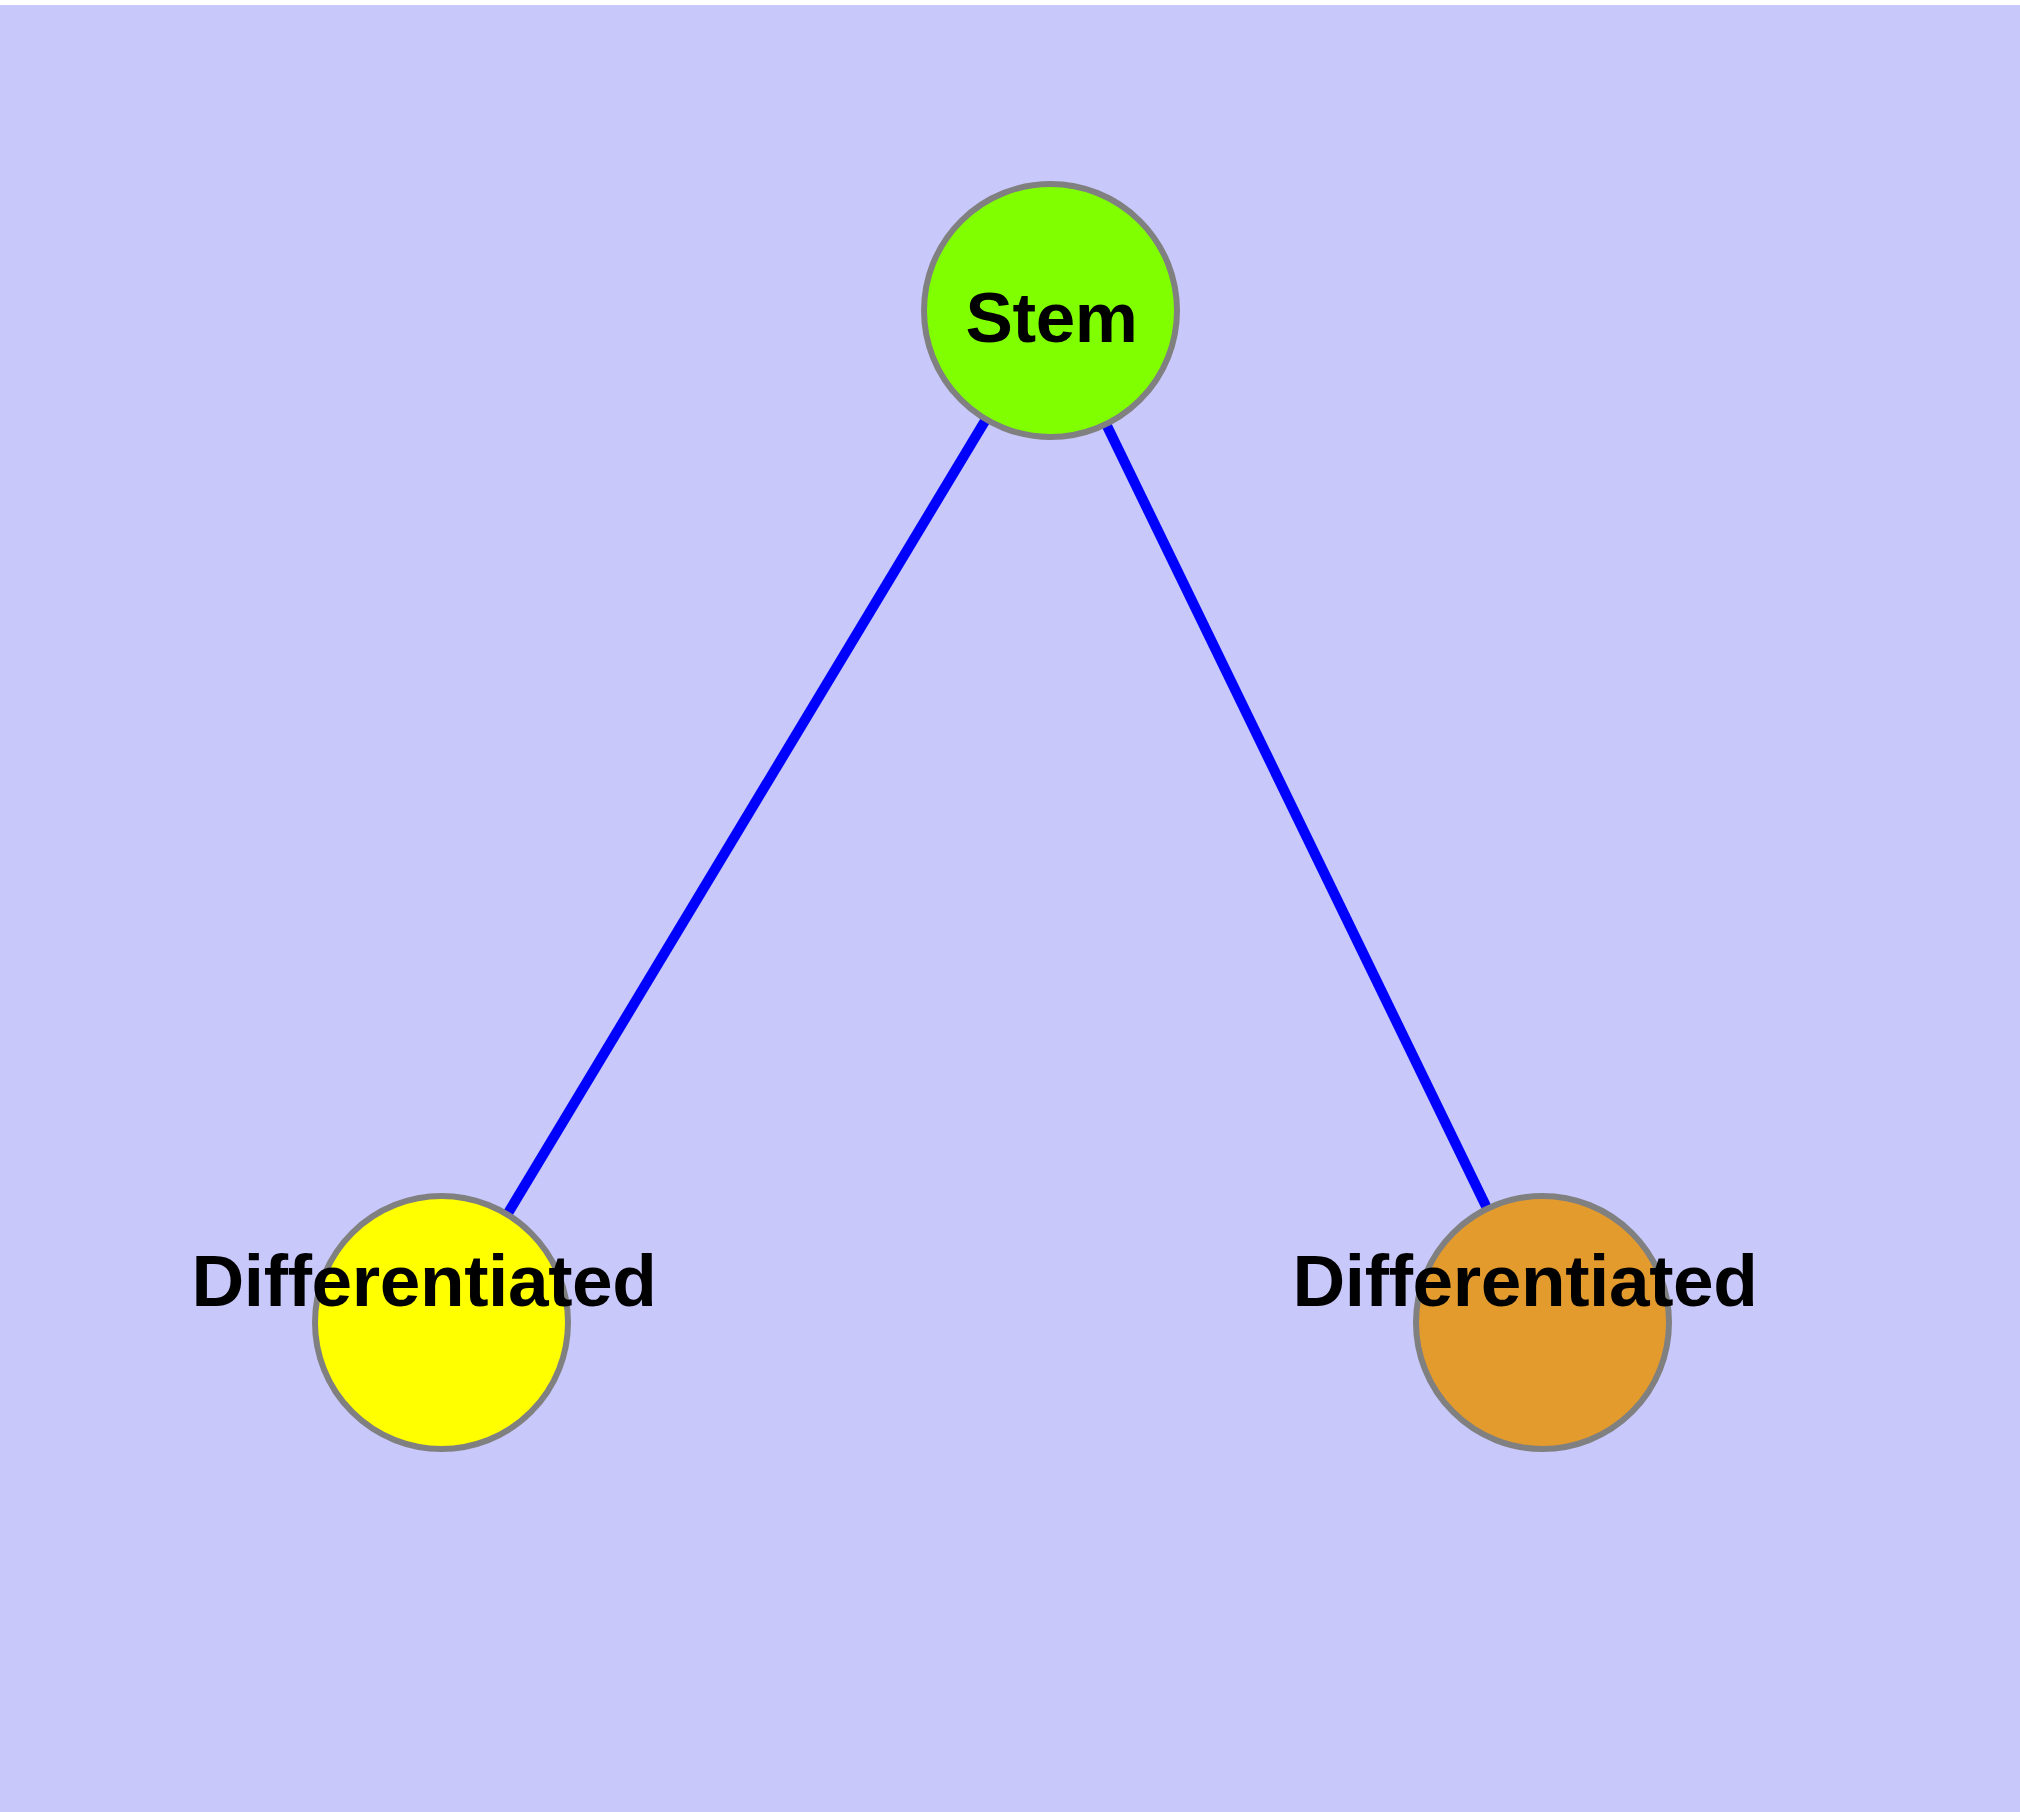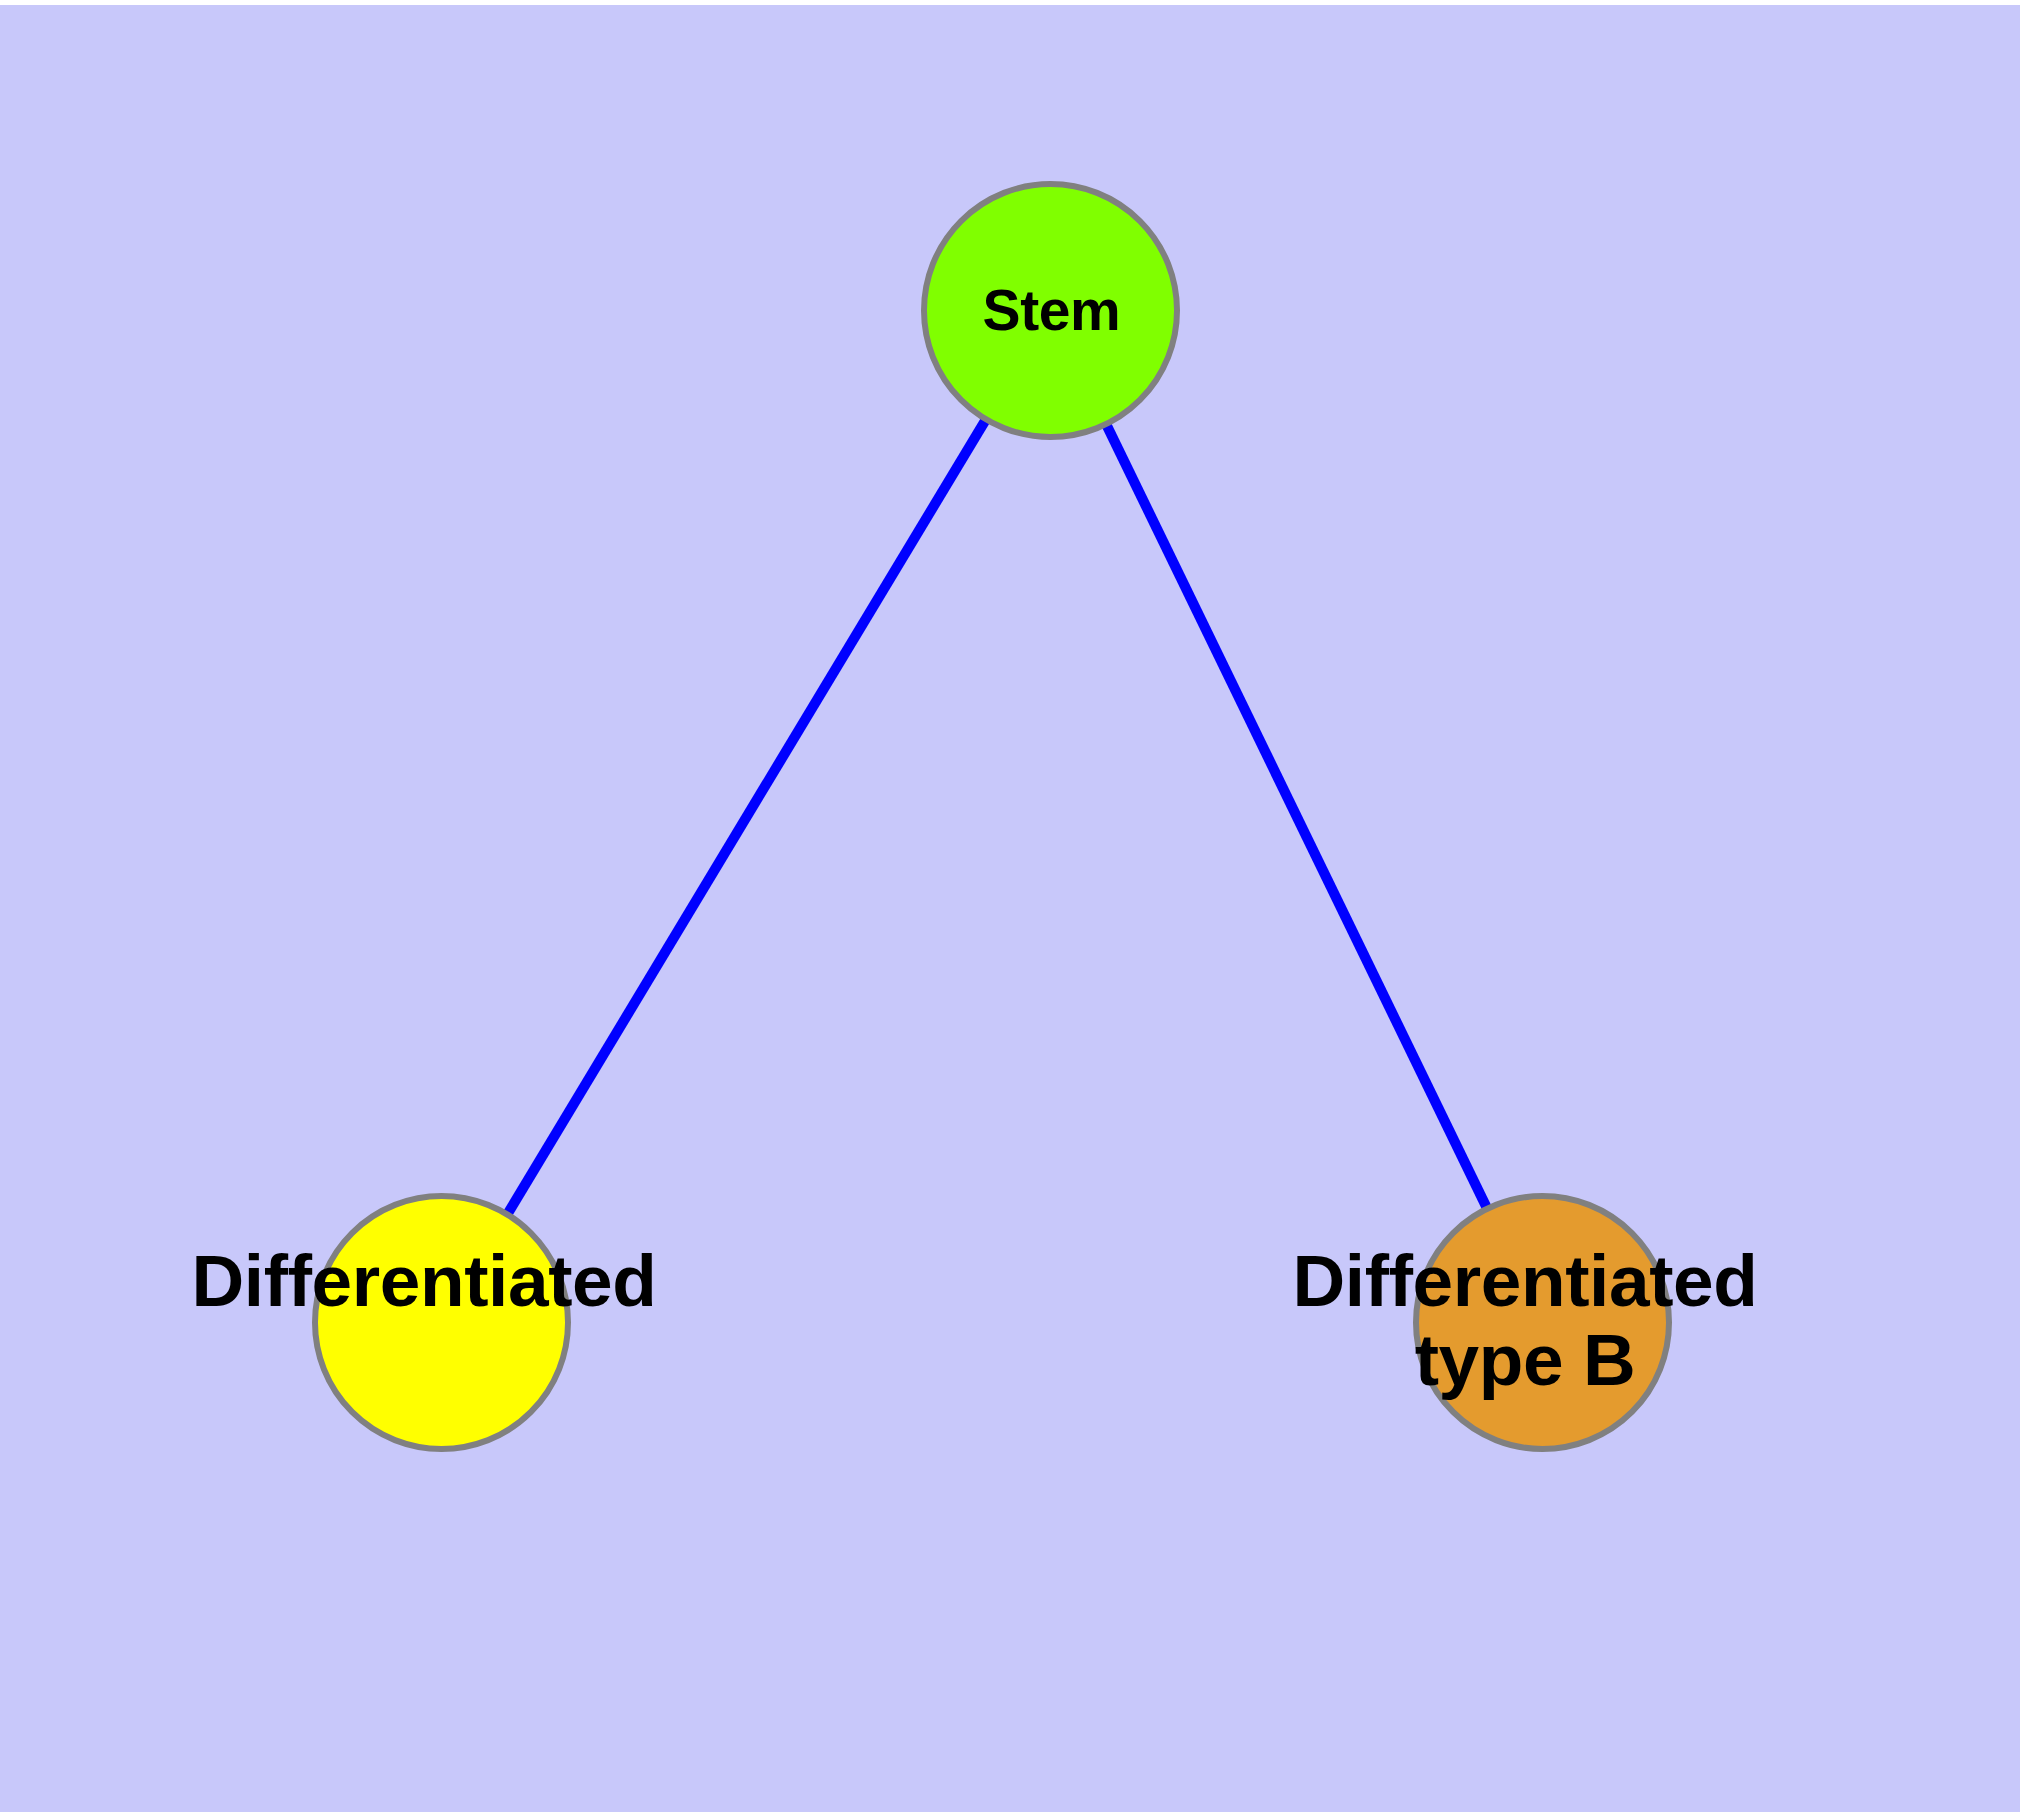--- a/index.html
+++ b/index.html
@@ -48,21 +48,21 @@
     left: 921px;
     top: 181px;
     width: 259px;
     height: 259px;
     background: #80ff00;
   }
   #stem-label {
     left: 797px;
     top: 280px;
     width: 509px;
-    font-size: 57px;
+    font-size: 71px;
   }
   #typea-node {
     left: 312px;
     top: 1193px;
     width: 259px;
     height: 259px;
     background: #ffff00;
   }
   #typea-label {
     left: 153px;
@@ -95,18 +95,18 @@
     <line x1="1240" y1="367" x2="521" y2="1561" stroke="#0000ff" stroke-width="12" stroke-linecap="butt"></line>
     <line x1="1240" y1="367" x2="1820" y2="1561" stroke="#0000ff" stroke-width="12" stroke-linecap="butt"></line>
   </svg>
 
   <div id="typea-node" class="node"></div>
   <div id="typeb-node" class="node"></div>
   <div id="stem-node" class="node"></div>
 
   <div id="typea-label" class="node-label"><span>Differentiated</span><br></div>
 
-  <div id="typeb-label" class="node-label"><span>Differentiated</span><br><span>type B</span></div>
+  <div id="typeb-label" class="node-label"><span>Differentiated</span><br></div>
 
   <div id="stem-label" class="node-label">Stem</div>
 
 </div>
 
 
 </body></html>

